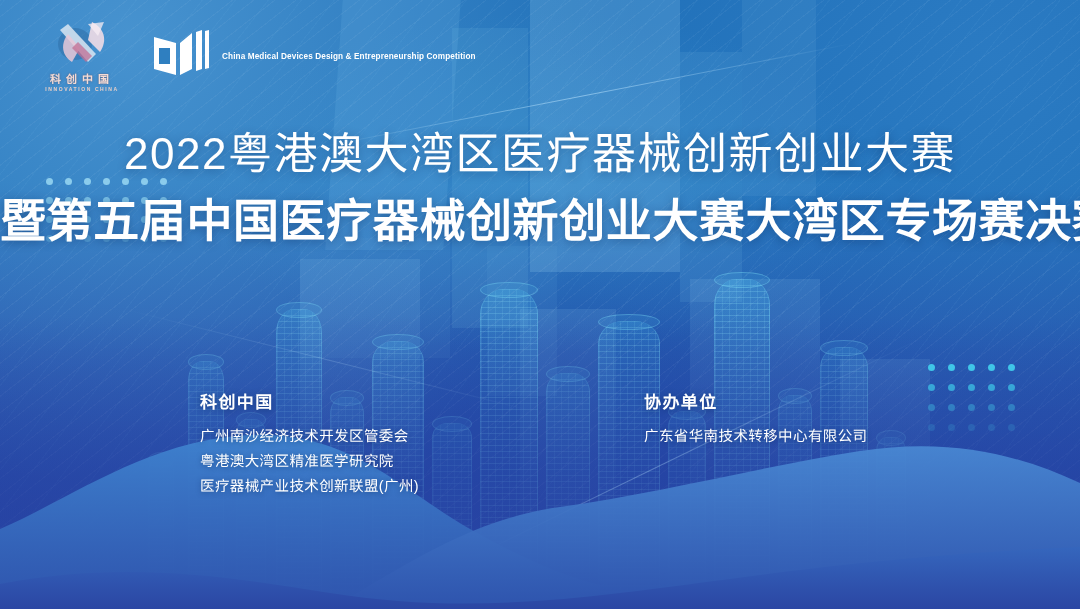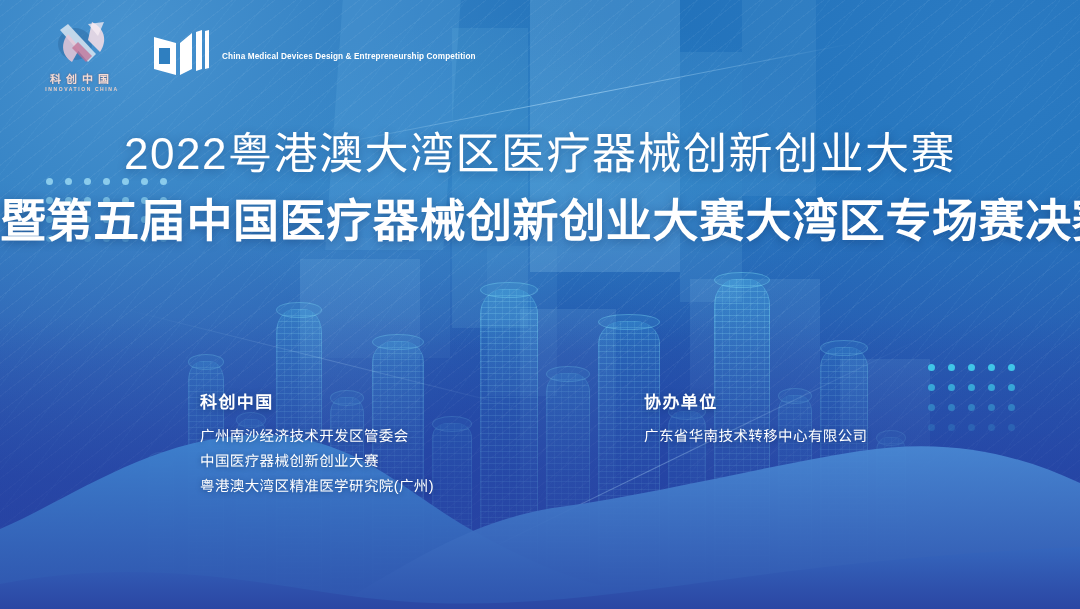--- a/index.html
+++ b/index.html
@@ -336,22 +336,22 @@
   <div class="titles">
     <div class="title-1">2022粤港澳大湾区医疗器械创新创业大赛</div>
     <div class="title-2">暨第五届中国医疗器械创新创业大赛大湾区专场赛决赛</div>
   </div>
 
   <div class="orgs">
 
     <div class="org-col org-left">
       <div class="org-head">科创中国</div>
       <div class="org-line">广州南沙经济技术开发区管委会</div>
-      <div class="org-line">中国医疗器械创新创业大赛</div>
-      <div class="org-line">粤港澳大湾区精准医学研究院(广州)</div>
+      <div class="org-line">粤港澳大湾区精准医学研究院</div>
+      <div class="org-line">医疗器械产业技术创新联盟(广州)</div>
     </div>
 
     <div class="org-col org-right">
       <div class="org-head">协办单位</div>
       <div class="org-line">广东省华南技术转移中心有限公司</div>
     </div>
 
   </div>
 
 </div>

